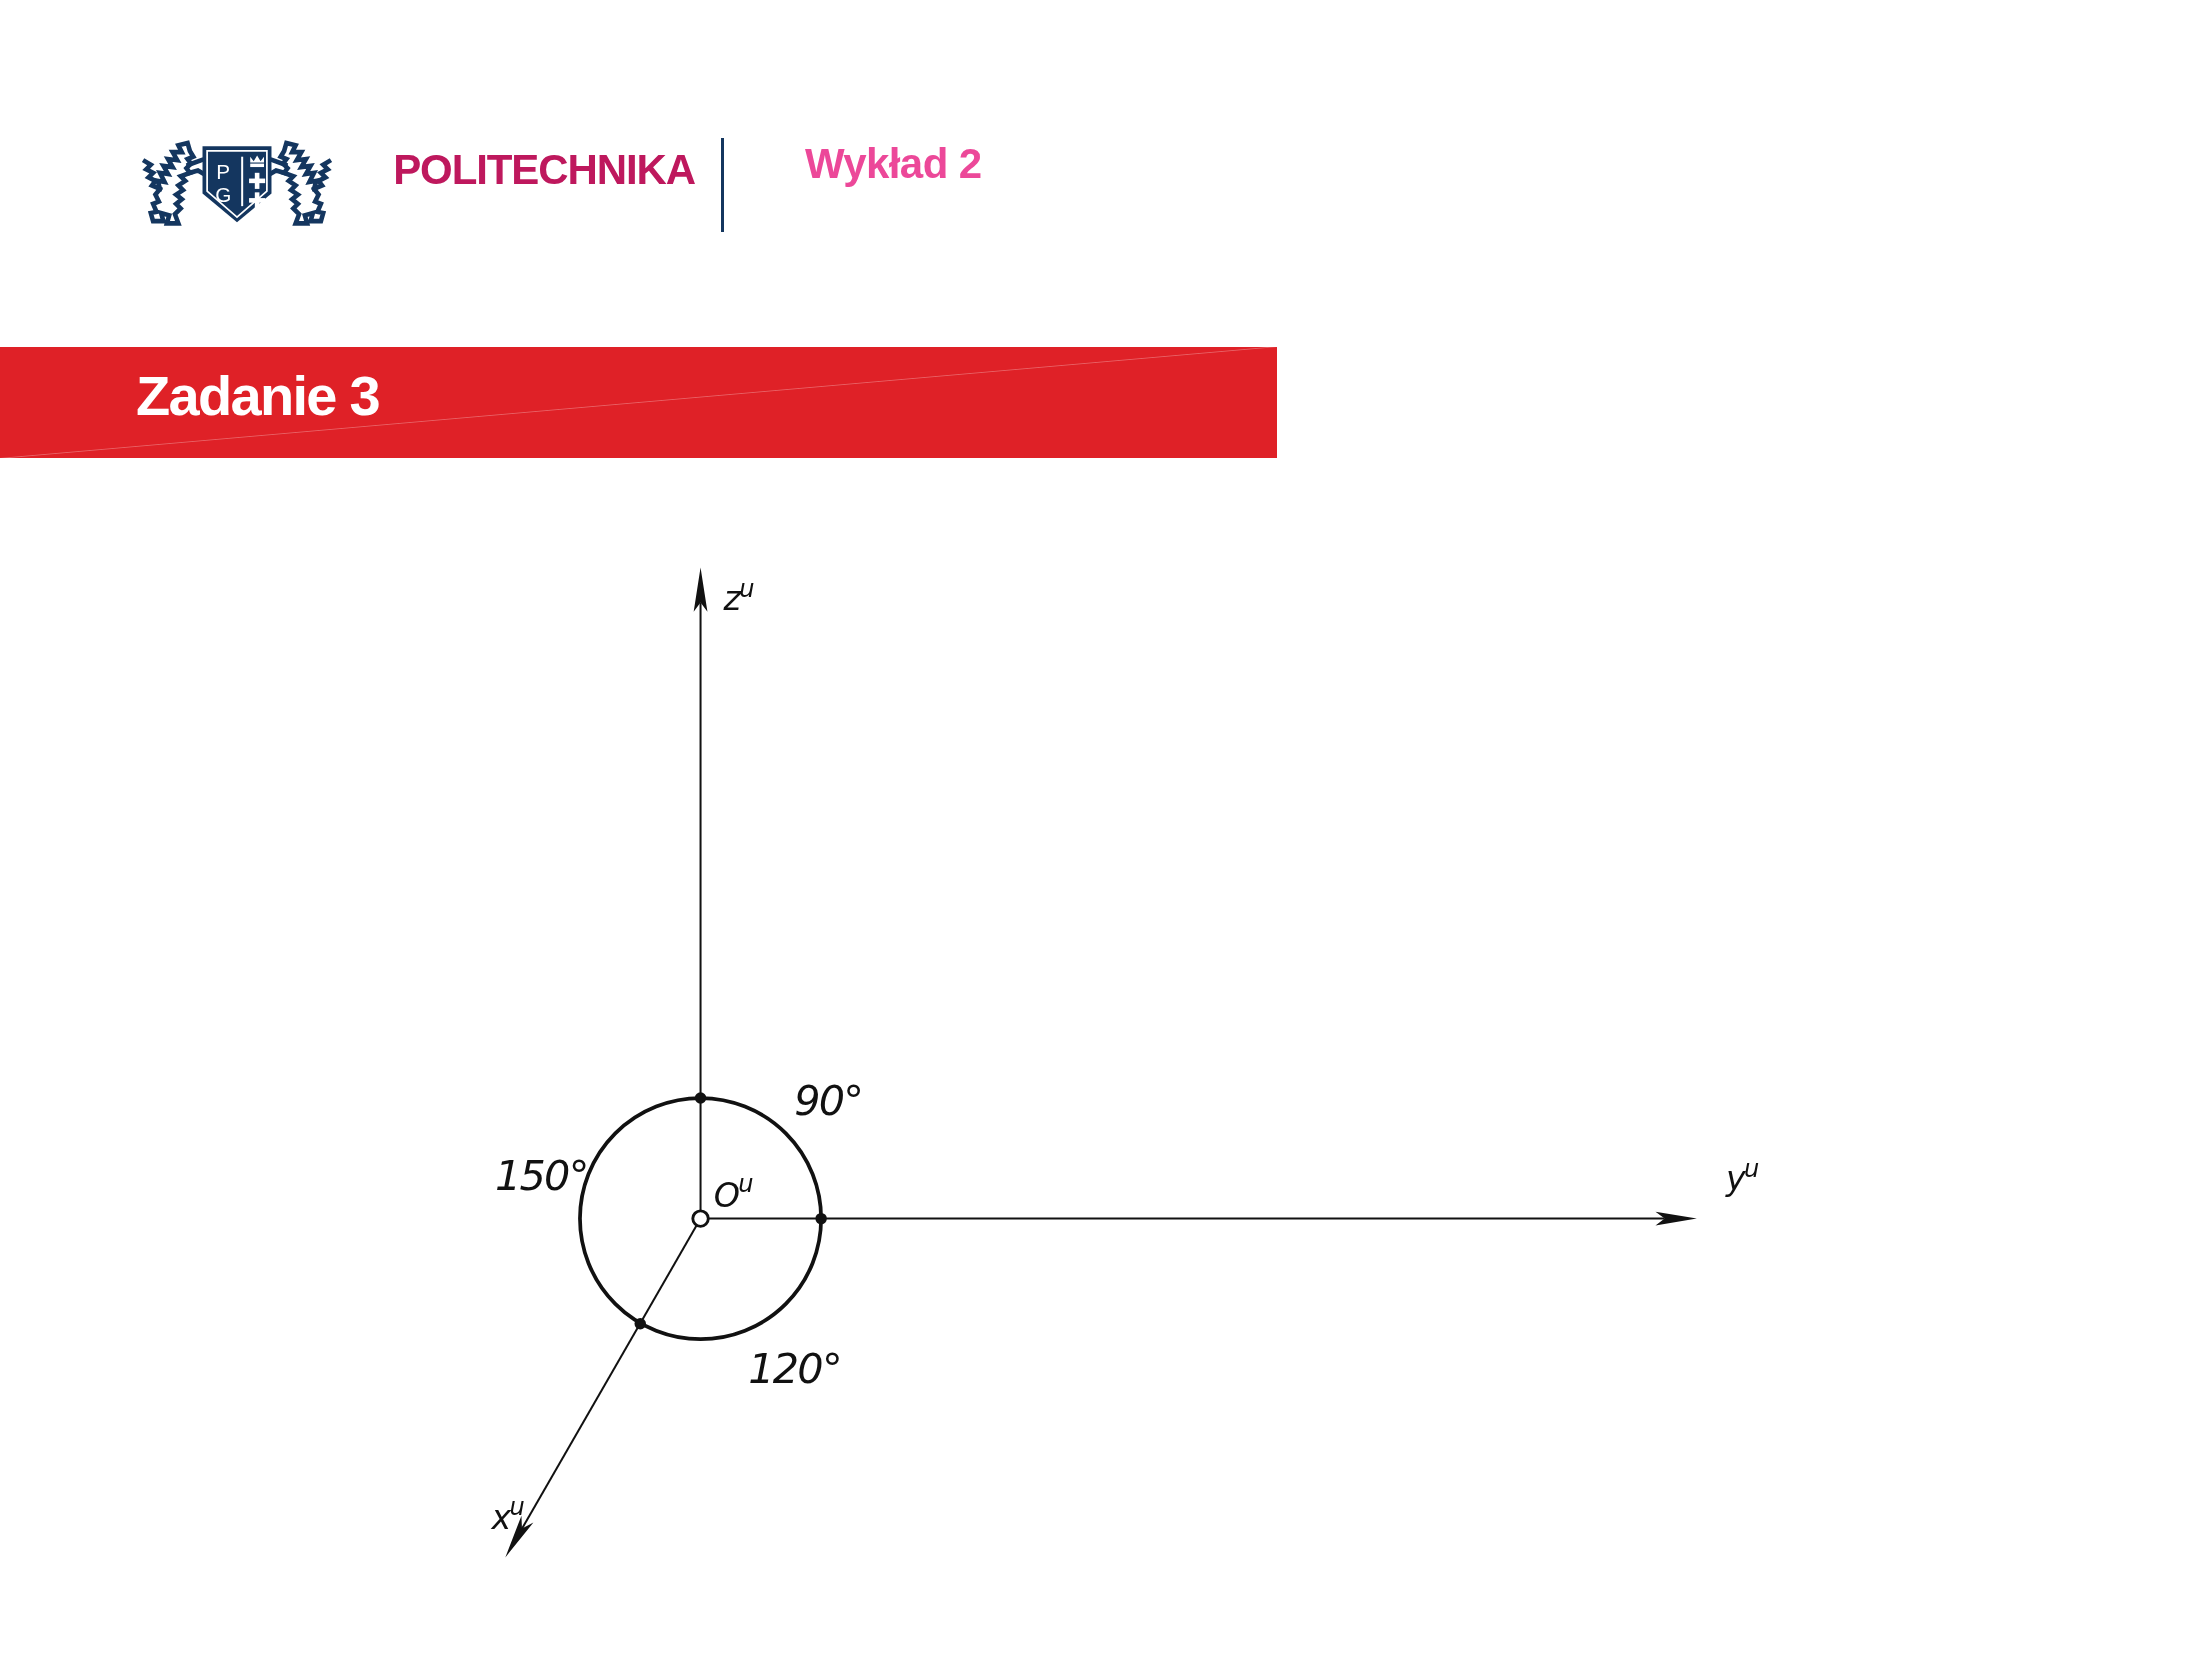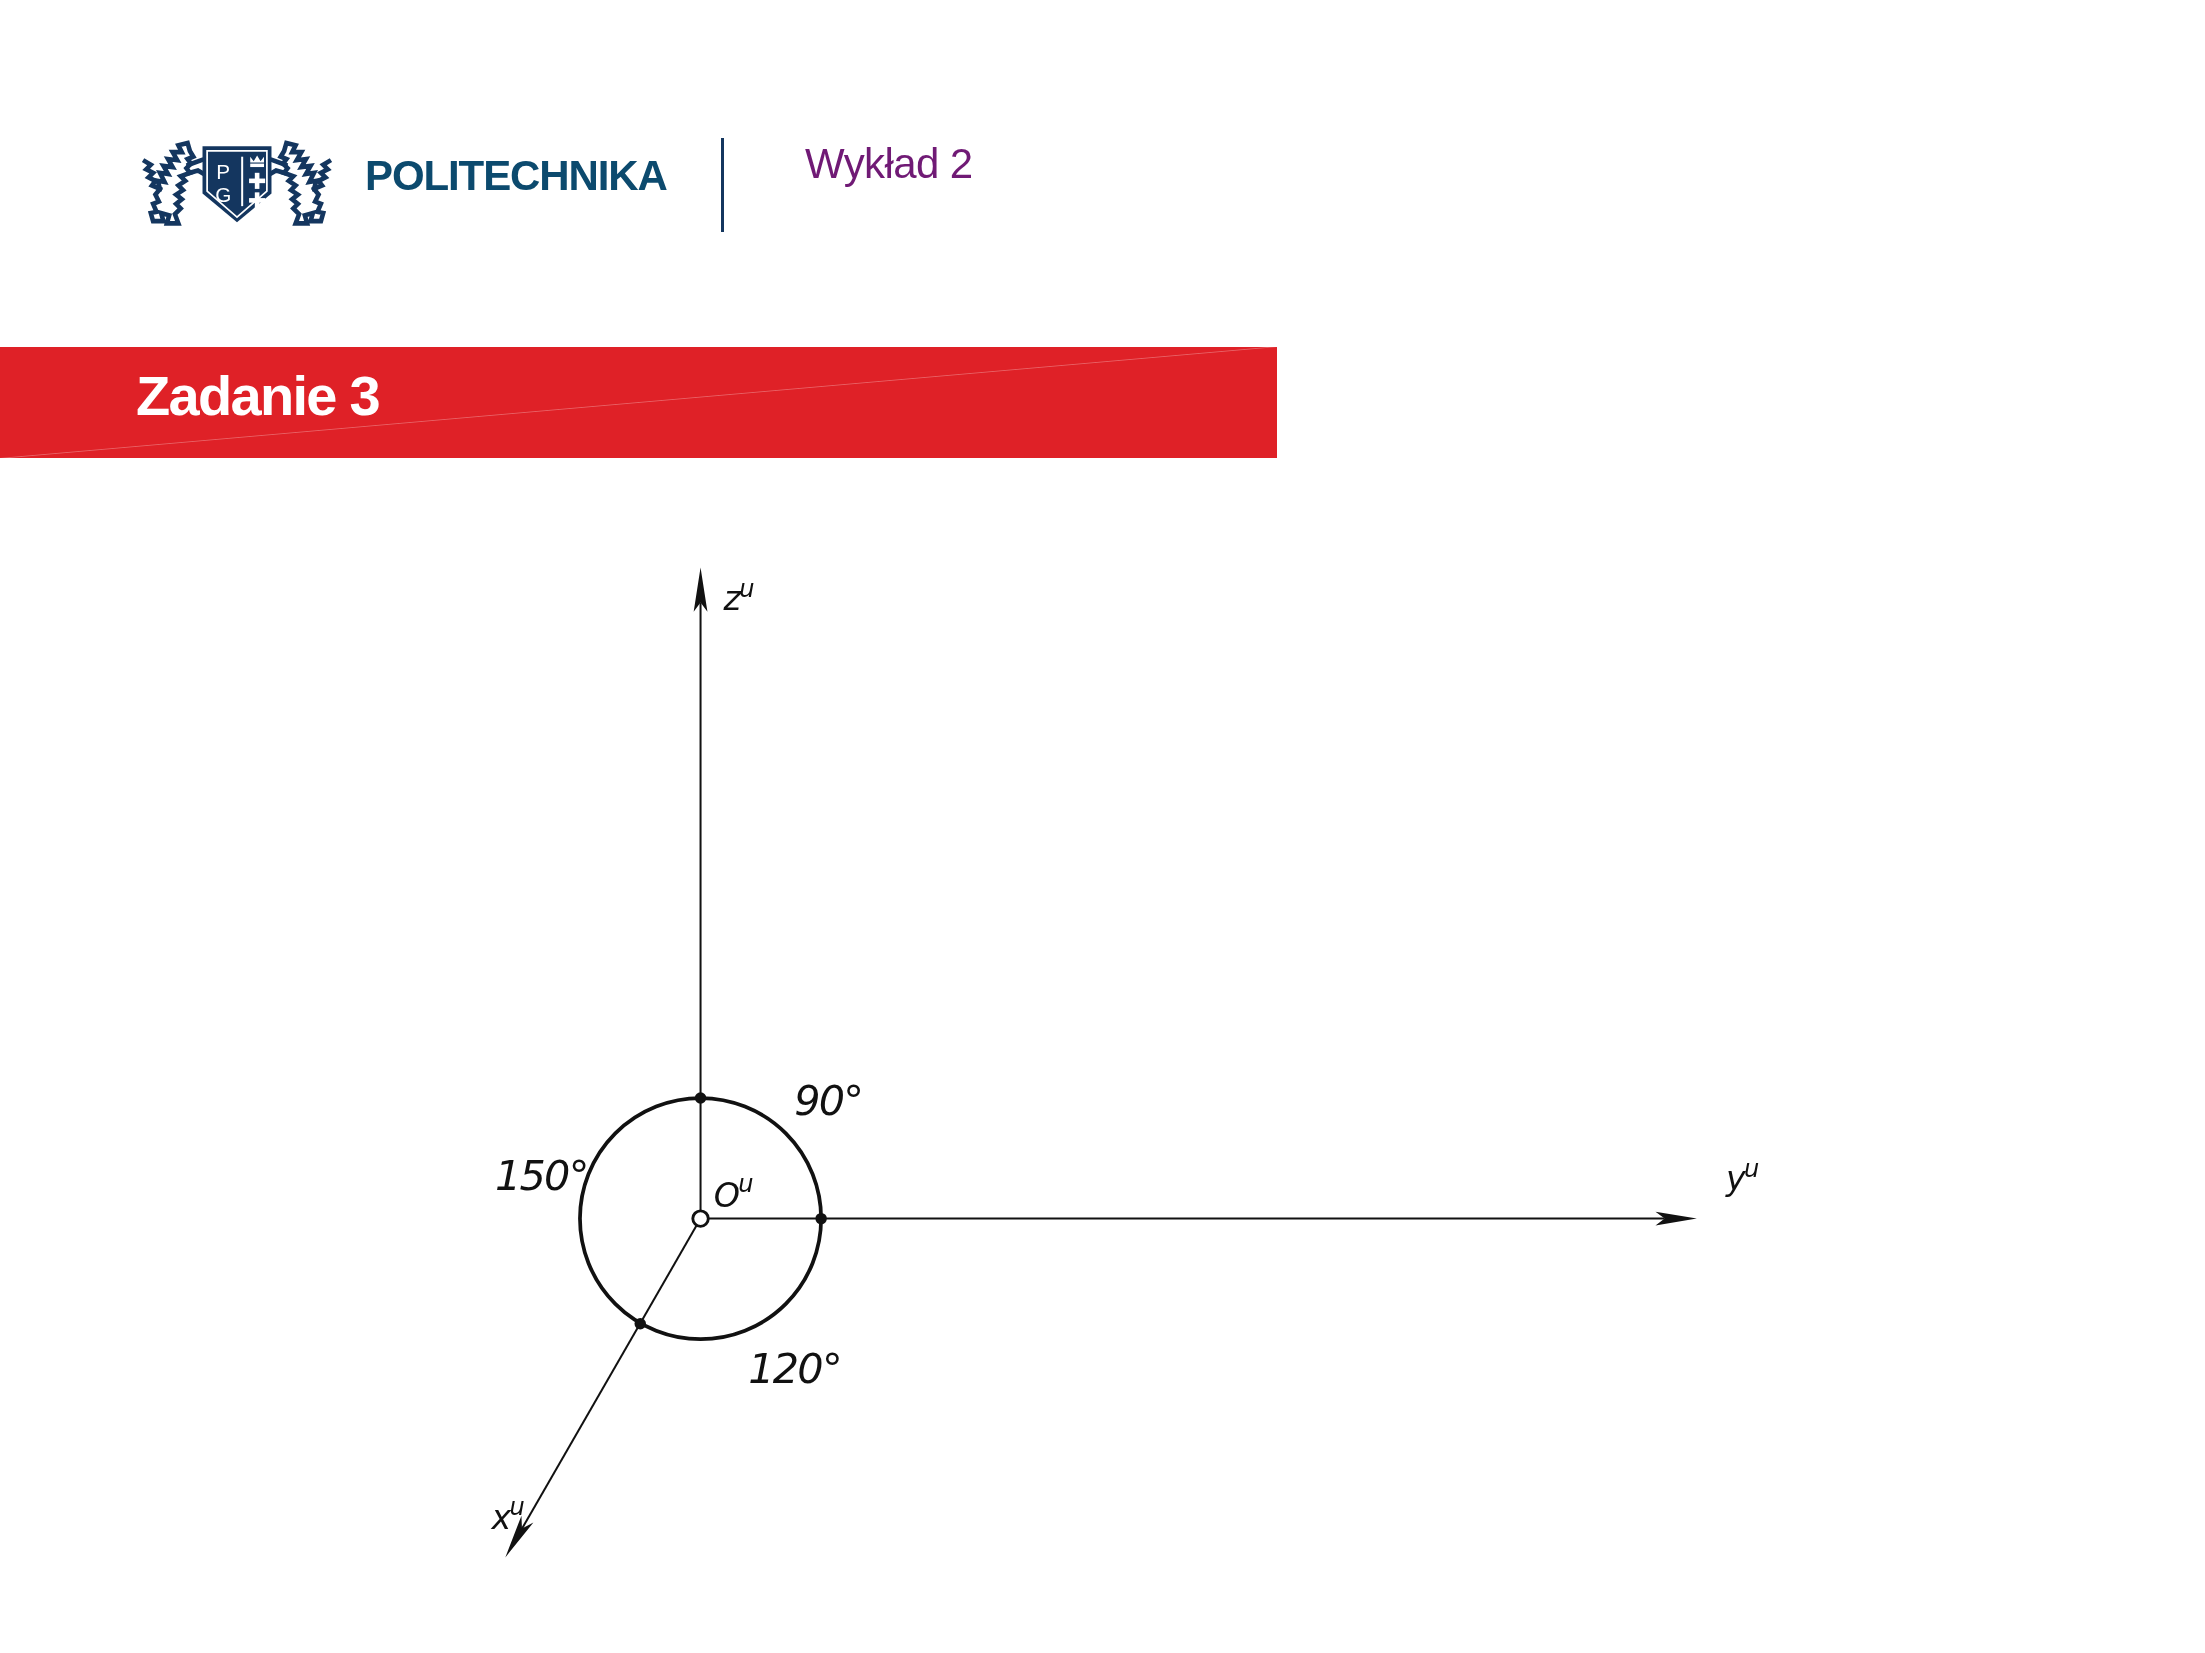--- a/index.html
+++ b/index.html
@@ -4,29 +4,29 @@
 <style>
   html,body{margin:0;padding:0;background:#ffffff;}
   body{
     width:2205px;height:1654px;position:relative;overflow:hidden;
     font-family:"Liberation Sans",sans-serif;
   }
   .abs{position:absolute;}
 
   
   .brand-block{
-    left:365px;top:150px;width:330px;text-align:left;
-    color:#0c4a6e;font-weight:bold;font-size:42px;line-height:51px;
+    left:365px;top:144px;width:330px;text-align:right;
+    color:#be185d;font-weight:bold;font-size:42px;line-height:51px;
     letter-spacing:-1.1px;
   }
   .header-divider{
     left:721px;top:138px;width:3.4px;height:94px;background:#14365F;
   }
   .title-block{
-    left:805px;top:134px;color:#701a75;font-weight:normal;font-size:42px;
+    left:805px;top:134px;color:#ec4899;font-weight:bold;font-size:42px;
     line-height:59px;letter-spacing:-0.6px;white-space:nowrap;
   }
 
   
   .banner{
     left:0;top:347px;width:1277px;height:111px;background:#DF2127;
     display:flex;align-items:center;
   }
   .banner::after{
     content:"";position:absolute;inset:0;

